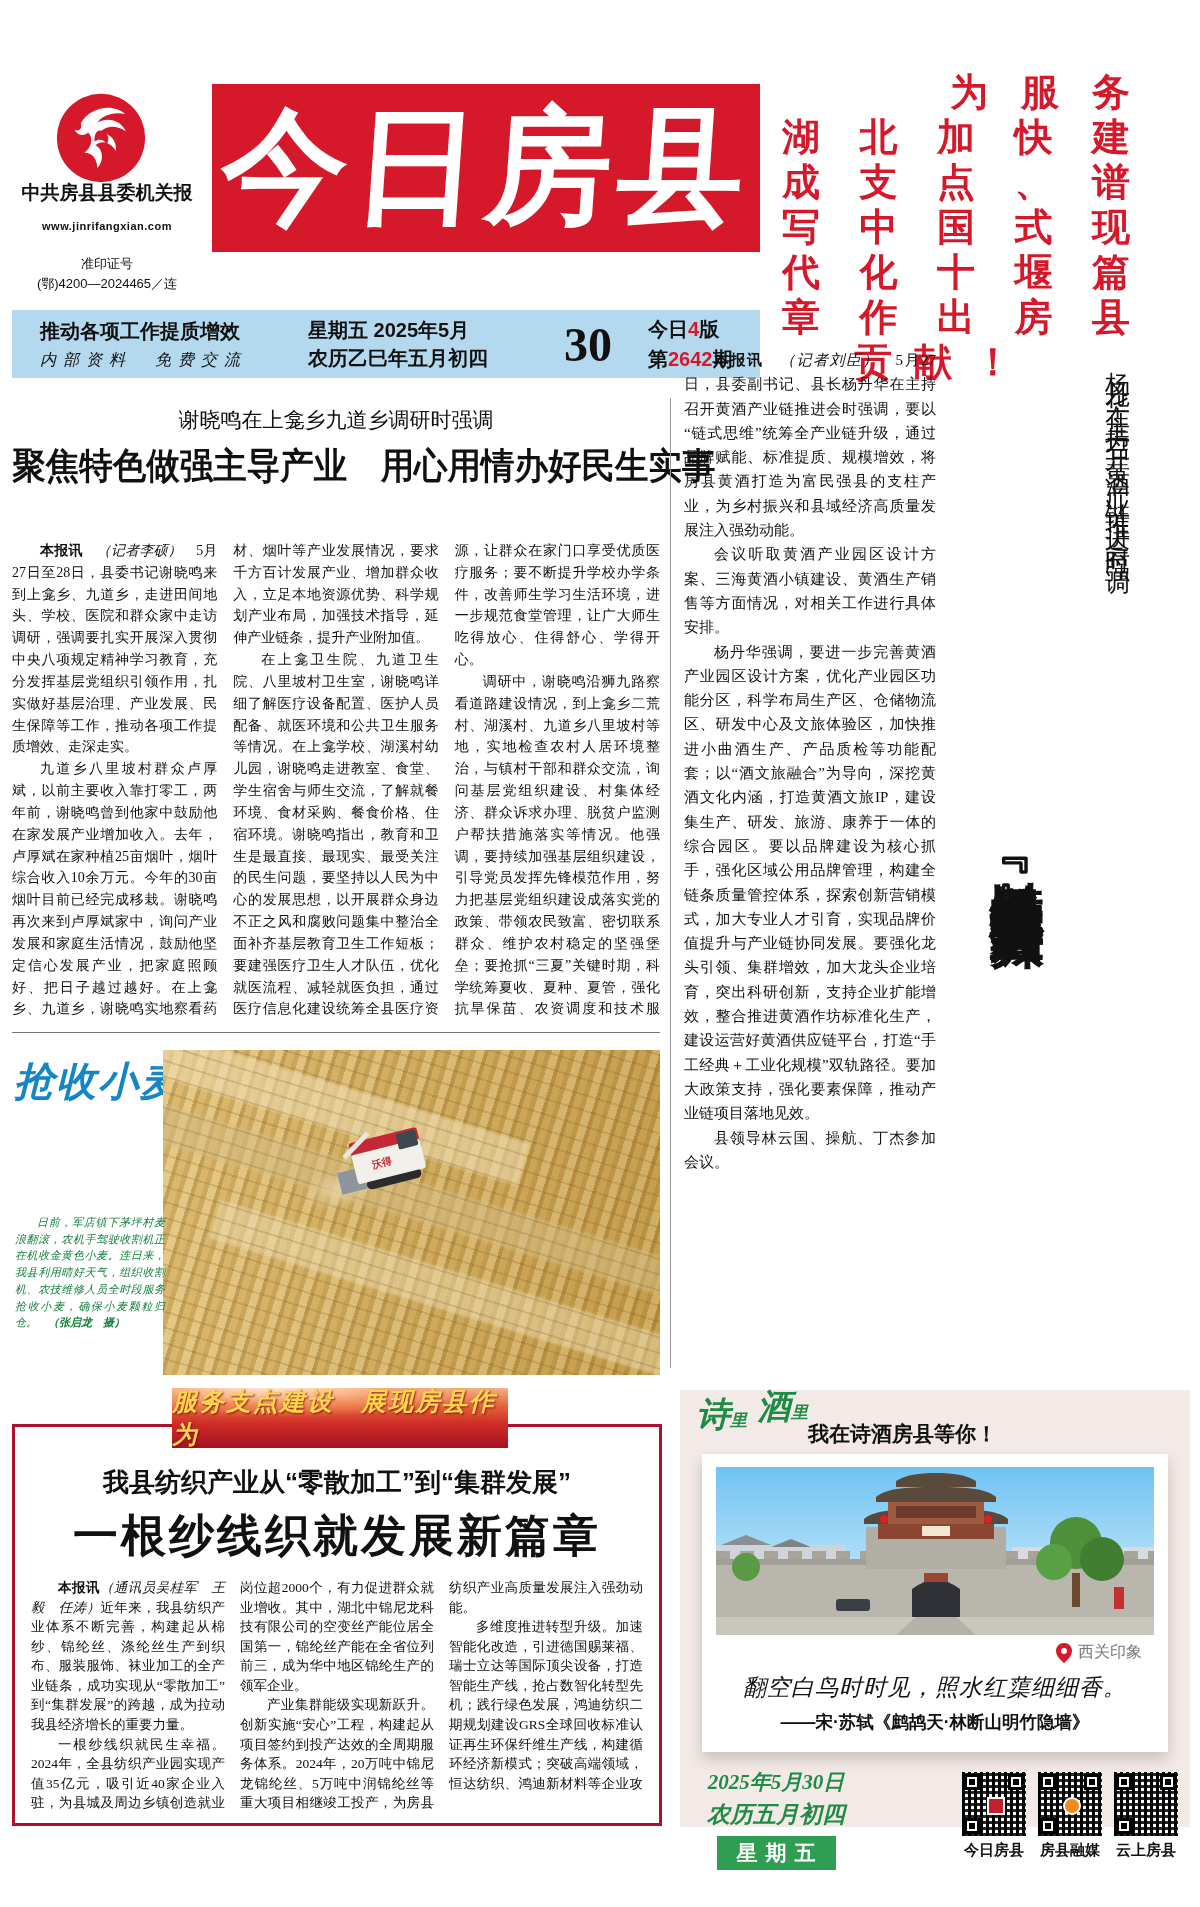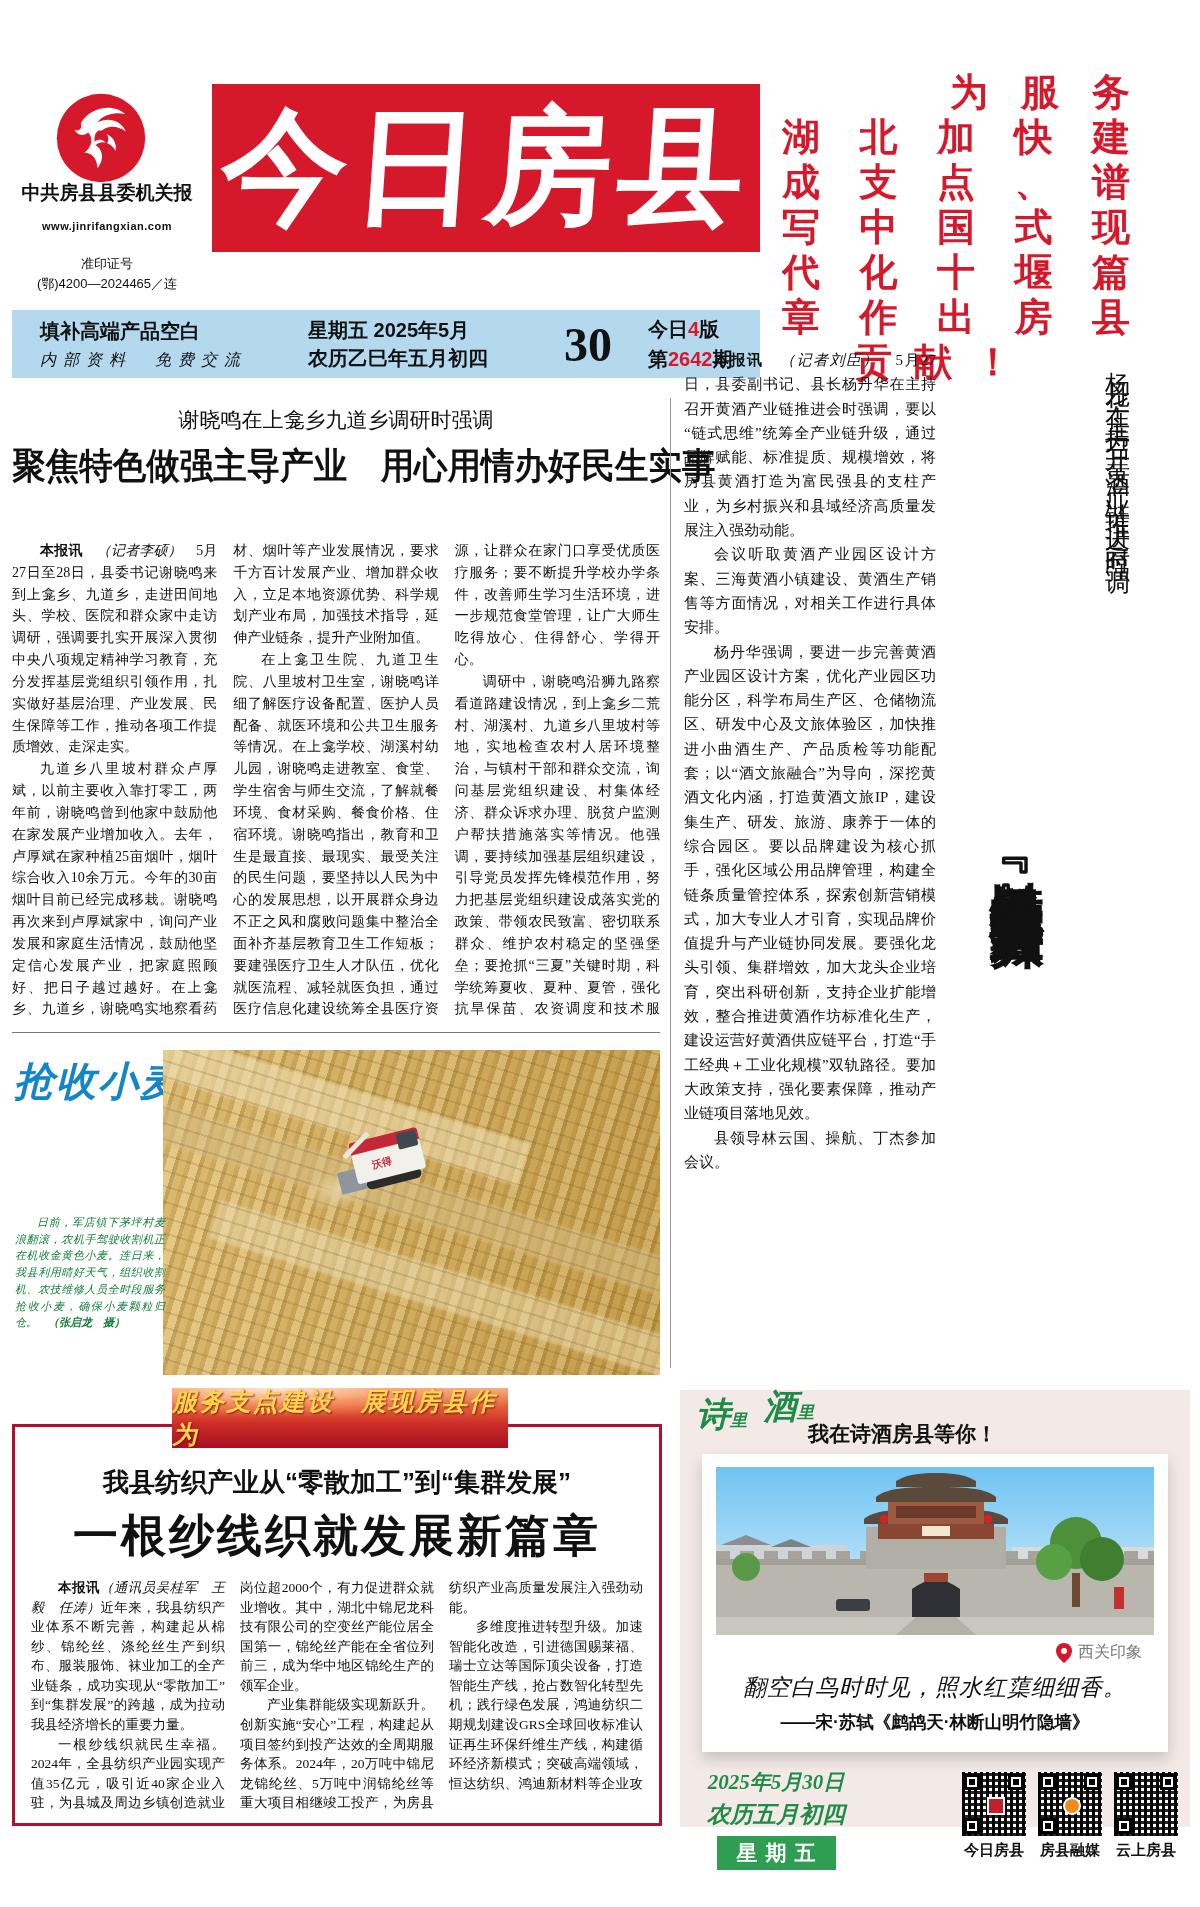--- a/index.html
+++ b/index.html
@@ -102,21 +102,21 @@
     font-family:"Liberation Sans",sans-serif;}
   .tx-headline{text-align:center;font-size:45px;font-weight:bold;letter-spacing:3px;margin-top:6px;}
   .tx-body{margin:12px 16px 0;height:250px;column-count:3;column-gap:15px;font-size:13.5px;
     line-height:1.45;text-align:justify;overflow:hidden;}
 
   
   .ad{position:absolute;left:680px;top:1390px;width:510px;height:437px;background:#f3eae7;}
   .ad-logo{position:absolute;left:16px;top:8px;color:#1e8c46;font-weight:bold;font-style:italic;line-height:1;}
   .ad-logo .big{font-size:34px;}
   .ad-logo .small{font-size:17px;}
-  .ad-logo .g2{display:inline-block;margin-left:16px;transform:translateY(-8px);}
+  .ad-logo .g2{display:inline-block;margin-left:10px;transform:translateY(-8px);}
   .ad-tagline{position:absolute;left:128px;top:30px;font-size:21px;font-weight:bold;
     font-family:"Liberation Sans",sans-serif;}
   .ad-card{position:absolute;left:22px;top:64px;width:466px;height:298px;background:#fff;
     box-shadow:0 7px 14px rgba(0,0,0,.18);}
   .ad-photo{position:absolute;left:14px;top:13px;width:438px;height:168px;overflow:hidden;}
   .ad-loc{position:absolute;right:26px;top:188px;font-size:16px;color:#7a7a7a;
     font-family:"Liberation Sans",sans-serif;display:flex;align-items:center;gap:6px;}
   .ad-poem{position:absolute;left:0;top:218px;width:100%;text-align:center;font-size:23px;
     font-style:italic;letter-spacing:1px;}
   .ad-attr{position:absolute;left:0;top:256px;width:100%;text-align:center;font-size:17.5px;
@@ -166,21 +166,21 @@
     <div class="l">湖北加快建</div>
     <div class="l">成支点、谱</div>
     <div class="l">写中国式现</div>
     <div class="l">代化十堰篇</div>
     <div class="l">章作出房县</div>
     <div class="l l7">贡献！</div>
   </div>
 
   <div class="infobar">
     <div class="pub">
-      <div class="pub1 sans">填补高端产品空白</div>
+      <div class="pub1 sans">推动各项工作提质增效</div>
       <div class="pub2">内部资料　免费交流</div>
     </div>
     <div class="dateblk sans">
       <div>星期五  2025年5月</div>
       <div>农历乙巳年五月初四</div>
     </div>
     <div class="daynum">30</div>
     <div class="issue sans">
       <div><span>今日</span><span class="red">4</span><span>版</span></div>
       <div><span>第</span><span class="red">2642</span><span>期</span></div>

